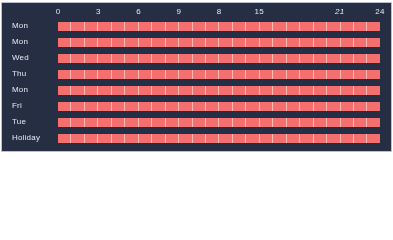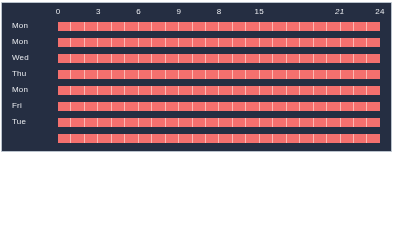--- a/index.html
+++ b/index.html
@@ -302,20 +302,21 @@
           <div class="cell"></div>
           <div class="cell"></div>
           <div class="cell"></div>
           <div class="cell"></div>
           <div class="cell"></div>
           <div class="cell"></div>
           <div class="cell"></div>
         </div>
       </div>
       <div class="row">
+        <div class="row-label">Holiday</div>
         <div class="row-track">
           <div class="cell"></div>
           <div class="cell"></div>
           <div class="cell"></div>
           <div class="cell"></div>
           <div class="cell"></div>
           <div class="cell"></div>
           <div class="cell"></div>
           <div class="cell"></div>
           <div class="cell"></div>

